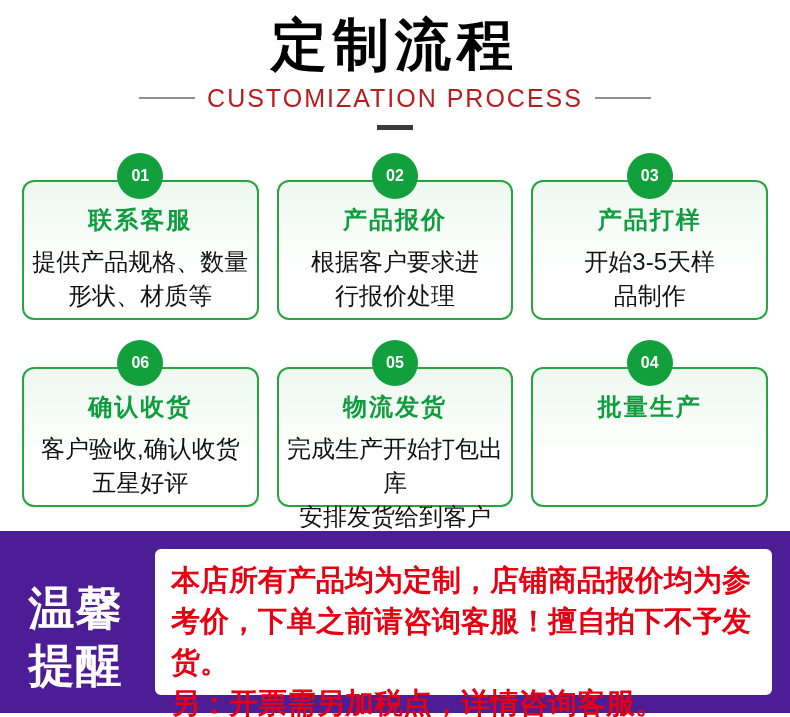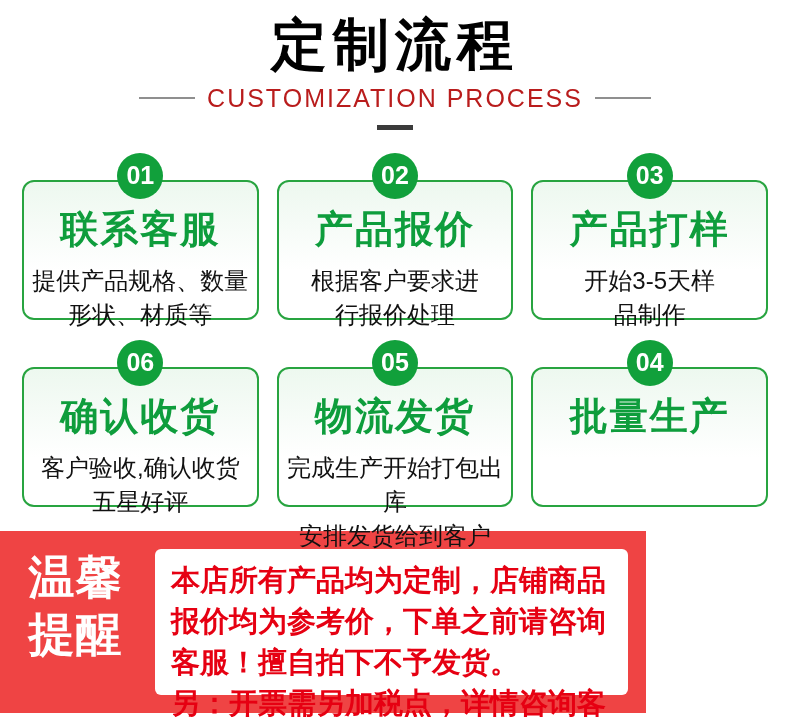--- a/index.html
+++ b/index.html
@@ -70,48 +70,48 @@
   .step-badge {
     position: absolute;
     top: -29px;
     left: 50%;
     transform: translateX(-50%);
     width: 46px;
     height: 46px;
     border-radius: 50%;
     background: #11a03b;
     color: #ffffff;
-    font-size: 25px;
+    font-size: 16px;
     font-weight: bold;
     display: flex;
     align-items: center;
     justify-content: center;
   }
   .step-title {
-    font-size: 38px;
+    font-size: 24px;
     font-weight: bold;
     color: #0e9d3c;
     letter-spacing: 2px;
   }
   .step-desc {
     margin-top: 9px;
     font-size: 24px;
     line-height: 1.42;
     color: #111111;
     white-space: pre-line;
   }
 
   
   .notice {
     margin-top: 24px;
-    width: 646px;
+    width: 790px;
     height: 182px;
-    background: #ef4444;
-    display: flex;
-    align-items: flex-start;
+    background: #4c1d95;
+    display: flex;
+    align-items: flex-end;
     padding: 18px 18px 18px 26px;
   }
   .notice-label {
     width: 2.15em;
     font-size: 46px;
     line-height: 1.25;
     font-weight: bold;
     color: #ffffff;
     text-align: center;
     letter-spacing: 1px;

